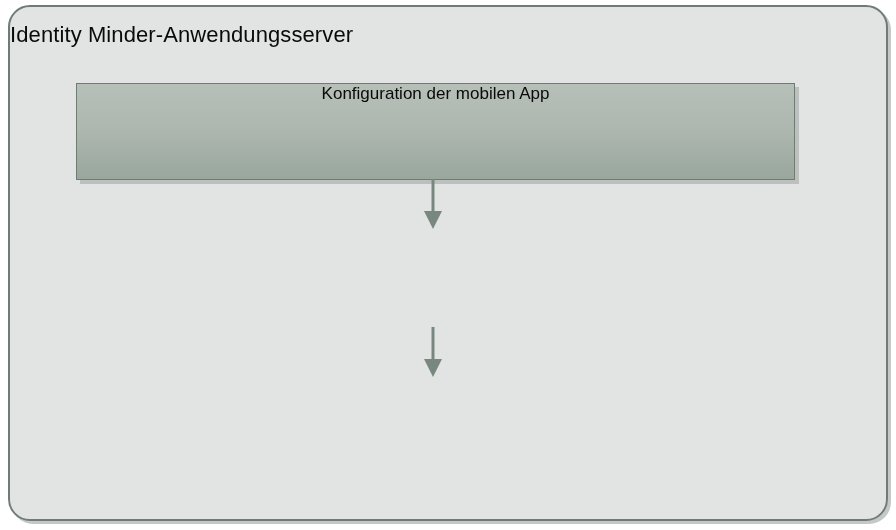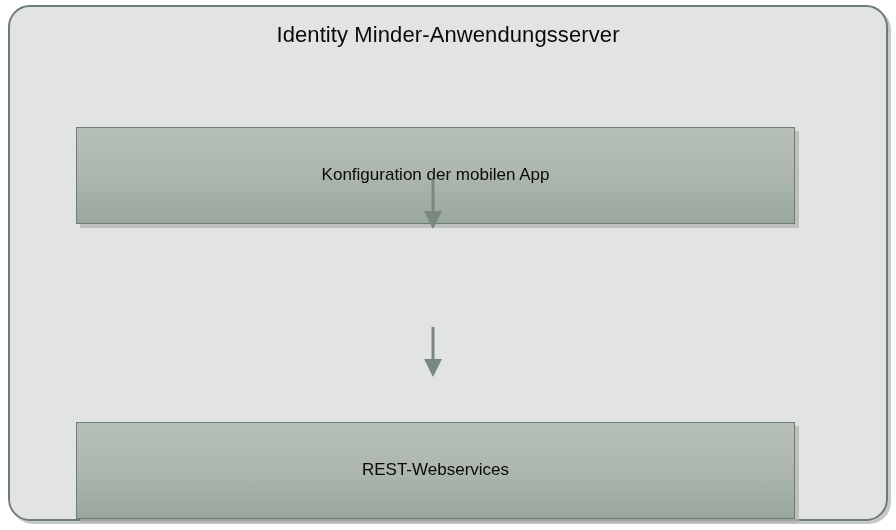--- a/index.html
+++ b/index.html
@@ -34,21 +34,21 @@
     border-radius: 22px;
     box-shadow: 3px 3px 0 0 rgba(150,155,152,0.55);
   }
 
   
   .container-title {
     position: absolute;
     left: 0;
     top: 15px;
     width: 100%;
-    text-align: center;
+    text-align: left;
     font-size: 22px;
     font-weight: normal;
     color: #0a0a0a;
     letter-spacing: 0.1px;
     white-space: nowrap;
   }
 
   
   .node-stack {
     position: absolute;
@@ -61,23 +61,22 @@
   .node-box {
     position: absolute;
     left: 8px;
     width: 719px;
     height: 97px;
     box-sizing: border-box;
     border: 1px solid #6e7d74;
     background: linear-gradient(to bottom, #b6bfb8 0%, #aeb8b0 45%, #9aa79d 100%);
     box-shadow: 4px 4px 0 0 rgba(176,180,177,0.75);
     display: flex;
-    align-items: center;
+    align-items: flex-start;
     justify-content: center;
-    margin-top: 44px;
   }
 
   .node-box-1 { top: 5px; }
   .node-box-2 { top: 153px; }
   .node-box-3 { top: 300px; }
 
   .node-label {
     font-size: 17px;
     color: #0a0a0a;
     text-align: center;
@@ -121,19 +120,16 @@
       </div>
 
 
       <div class="arrow arrow-2">
         <svg width="26" height="52" viewBox="0 0 26 52" xmlns="http://www.w3.org/2000/svg">
           <line x1="13" y1="0" x2="13" y2="36" stroke="#78887e" stroke-width="3"></line>
           <polygon points="4,32 22,32 13,50" fill="#78887e"></polygon>
         </svg>
       </div>
 
-      <div class="node-box node-box-3">
-        <span class="node-label">REST-Webservices</span>
-      </div>
 
     </div>
   </div>
 </div>
 
 </body></html>

